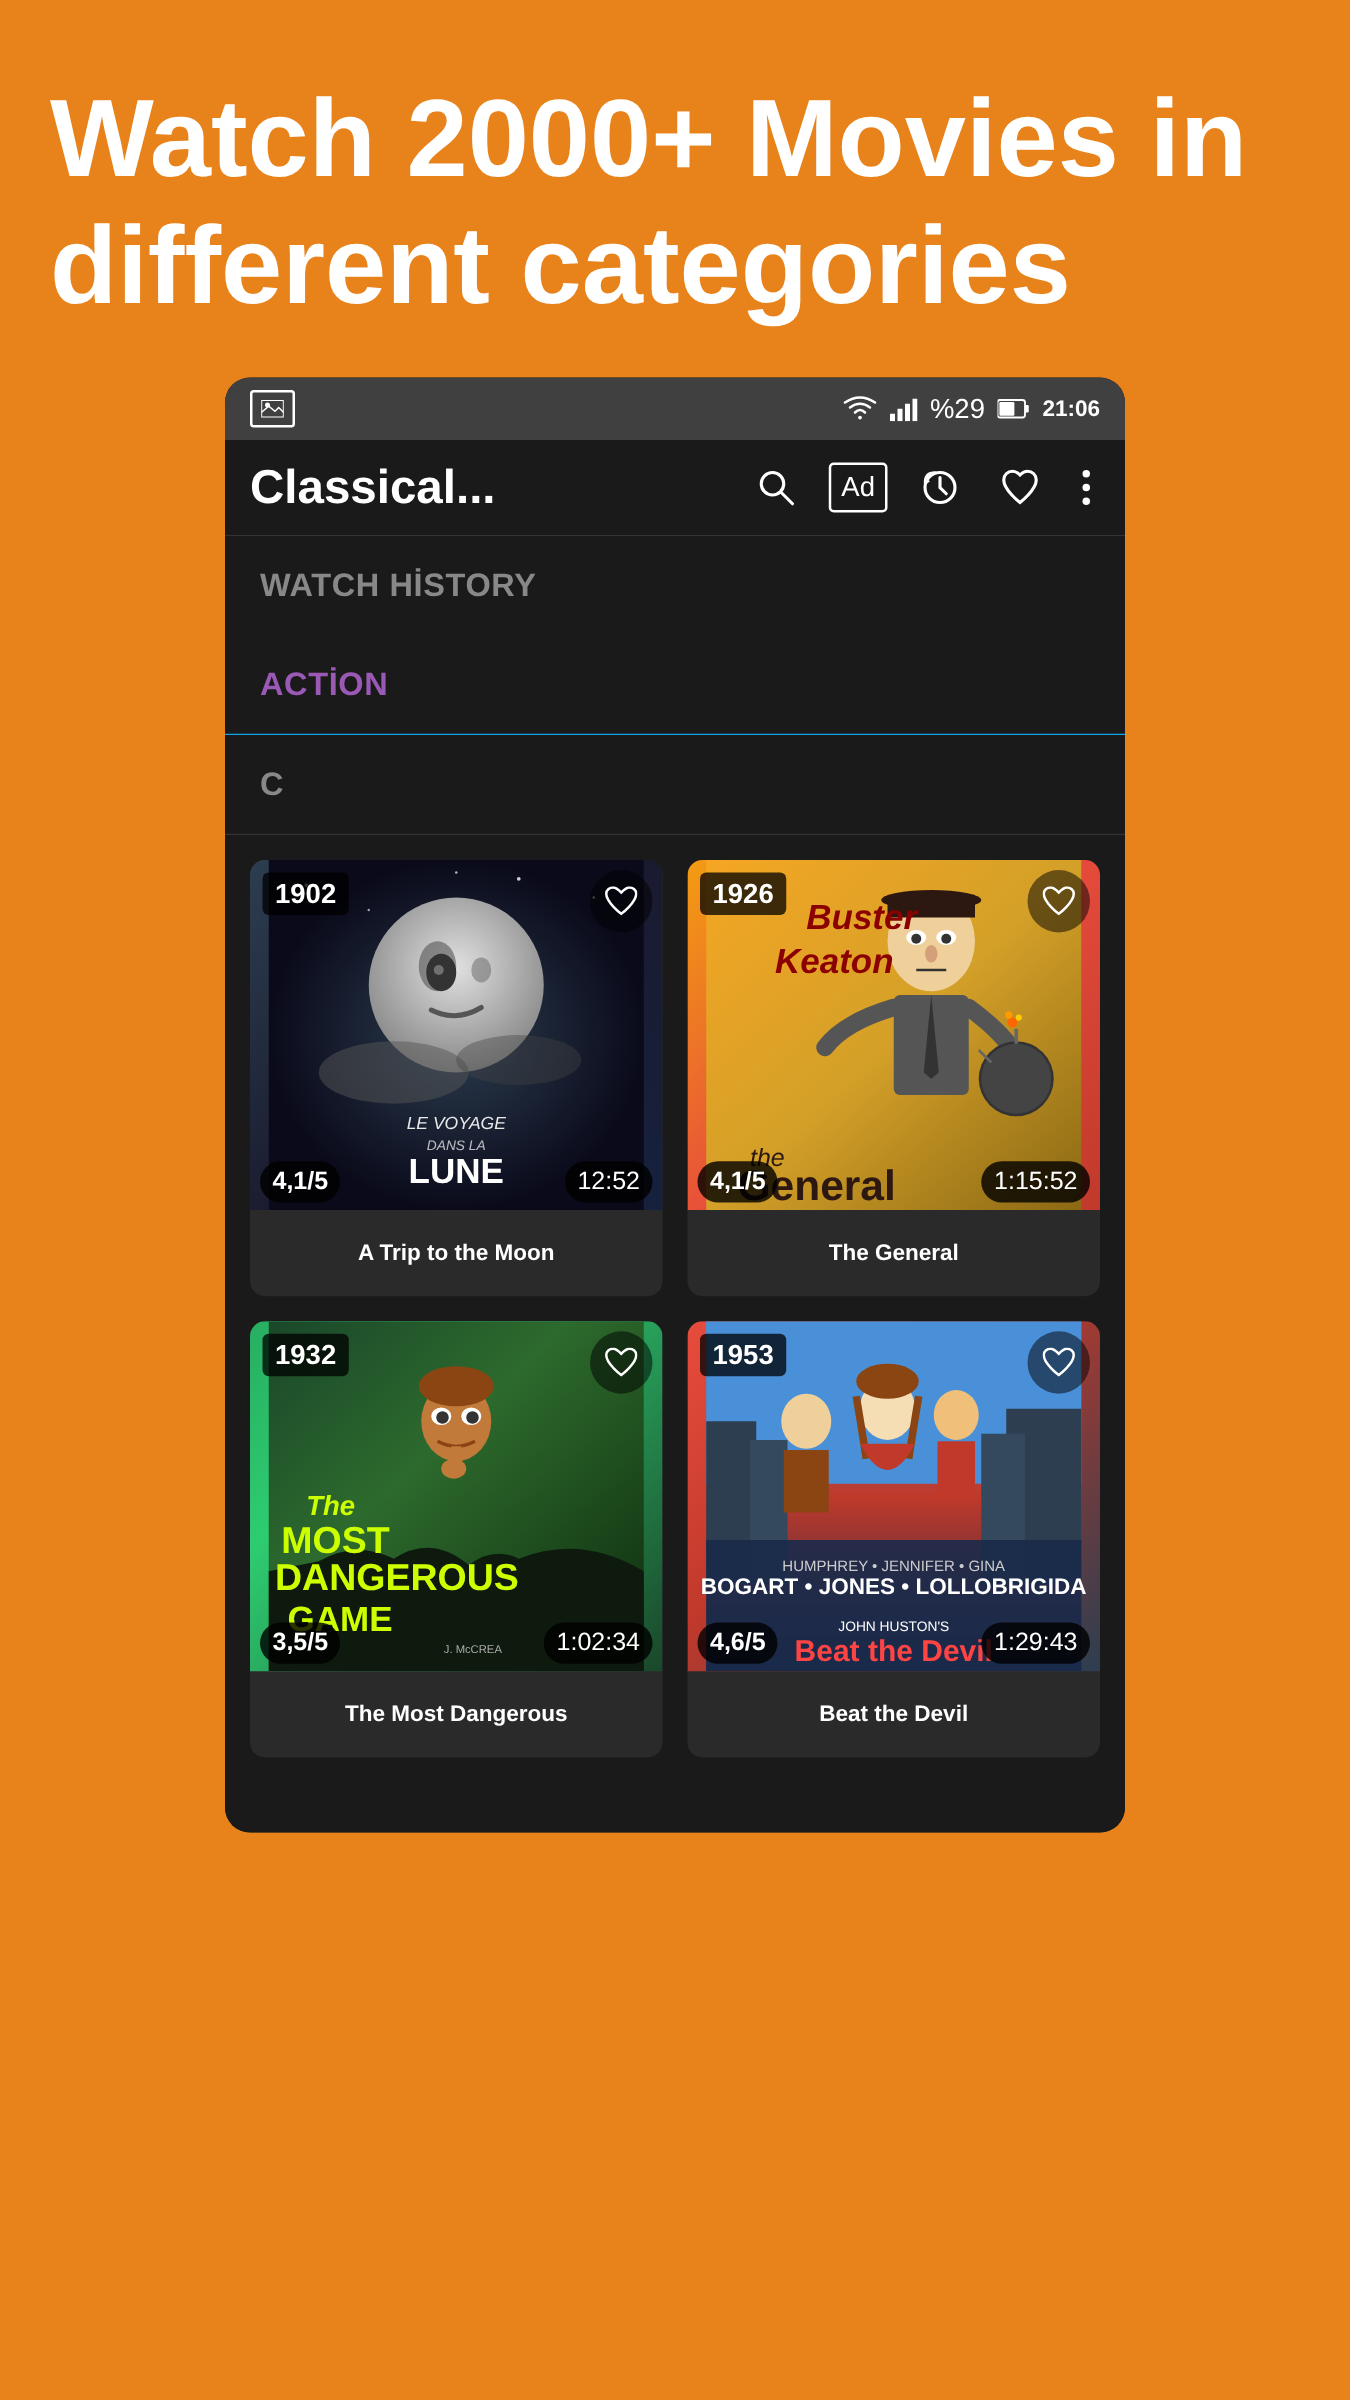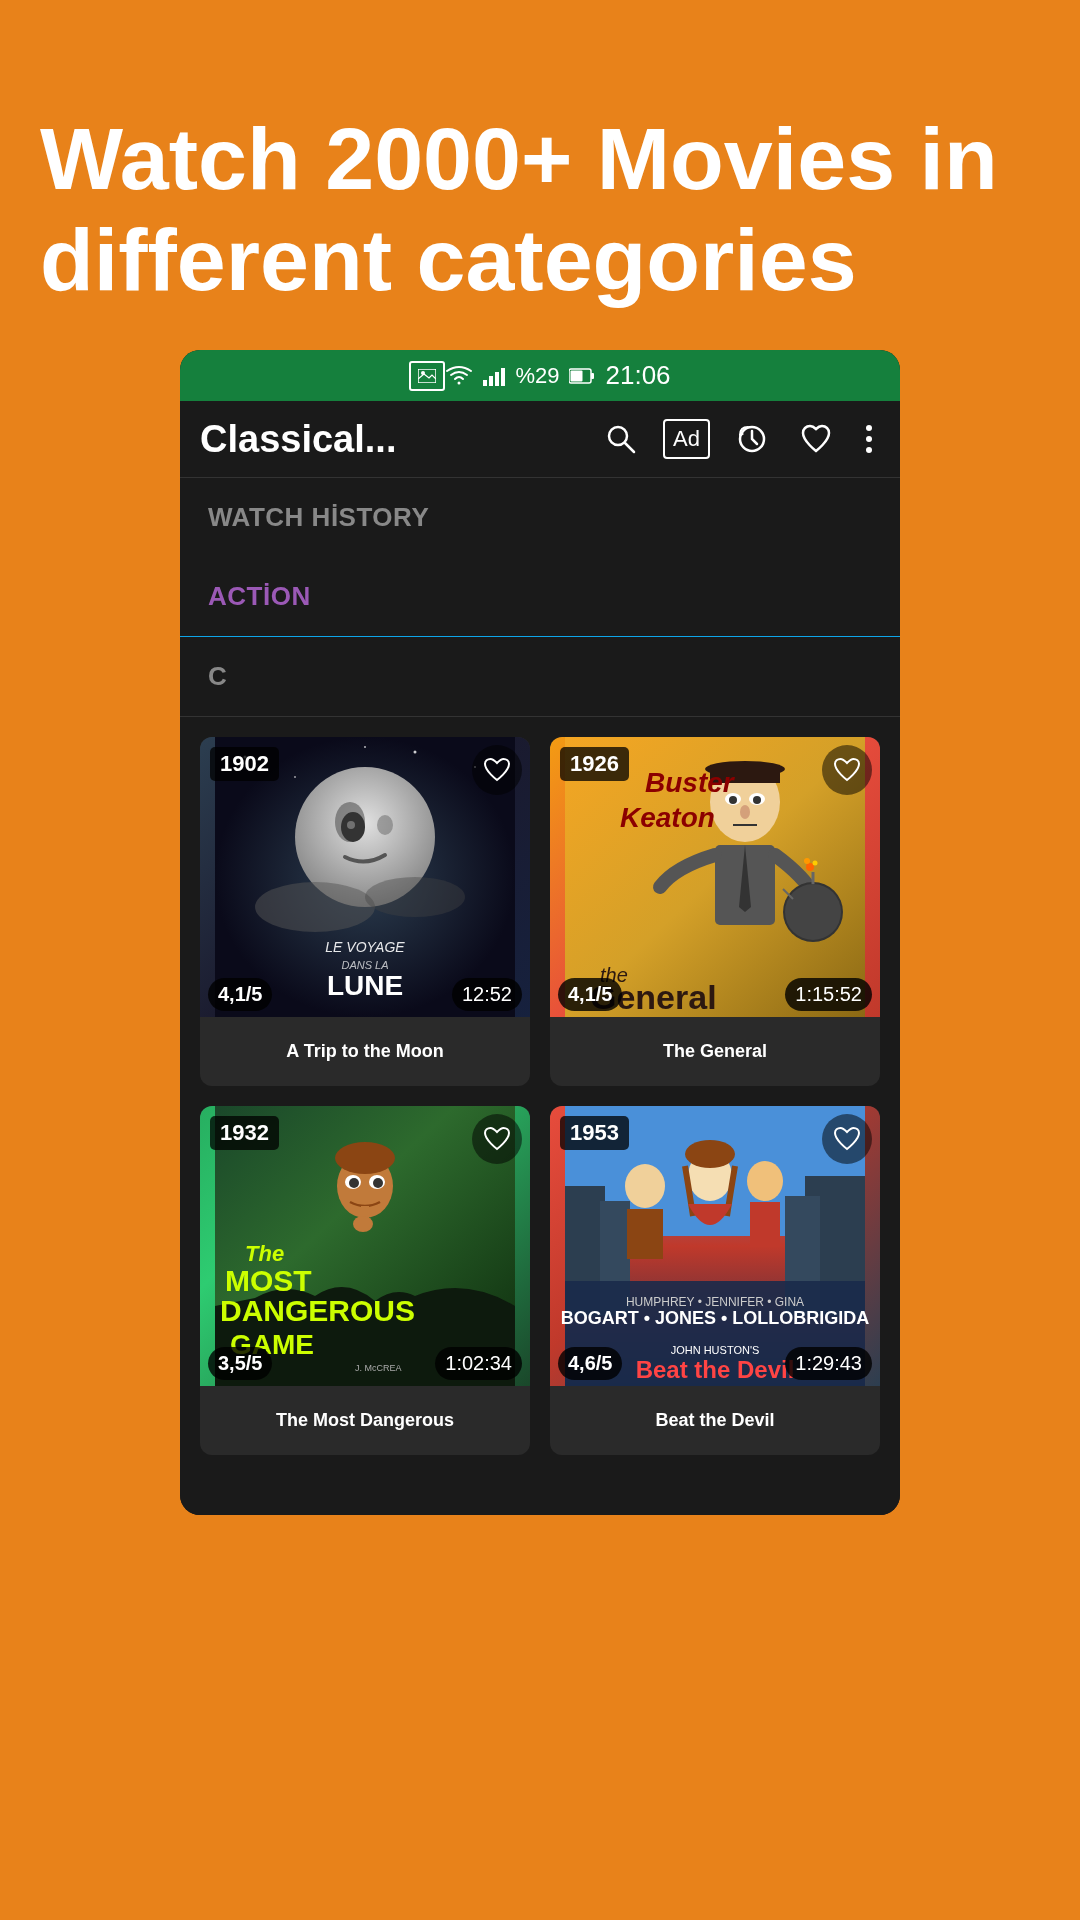--- a/index.html
+++ b/index.html
@@ -6,45 +6,44 @@
     * { margin: 0; padding: 0; box-sizing: border-box; }
     body {
       width: 1080px;
       min-height: 1920px;
       background: #E8821A;
       font-family: 'Arial', sans-serif;
       overflow-x: hidden;
     }
 
     .promo-header {
-      padding: 84px 40px 40px 40px;
-      color: white;
-      margin-top: 24px;
+      padding: 60px 40px 40px 40px;
+      color: white;
     }
 
     .promo-title {
       font-size: 88px;
       font-weight: bold;
       line-height: 1.15;
     }
 
     .phone-frame {
       margin: 0 auto;
       width: 720px;
       background: #1a1a1a;
       border-radius: 20px;
       overflow: hidden;
       position: relative;
     }
 
     
     .status-bar {
-      background: #15803d;
-      display: flex;
-      justify-content: center;
+      background: #404040;
+      display: flex;
+      justify-content: space-between;
       align-items: center;
       padding: 10px 20px;
       color: white;
       font-size: 22px;
     }
 
     .status-left {
       display: flex;
       align-items: center;
       gap: 8px;
@@ -274,21 +273,21 @@
         <rect x="12" y="6" width="4" height="14" fill="white"></rect>
         <rect x="18" y="2" width="4" height="18" fill="white"></rect>
       </svg>
       <span style="color:white;font-size:22px;">%29</span>
 
       <svg width="26" height="18" viewBox="0 0 26 18">
         <rect x="0" y="2" width="22" height="14" rx="2" fill="none" stroke="white" stroke-width="1.5"></rect>
         <rect x="22" y="6" width="3" height="6" rx="1" fill="white"></rect>
         <rect x="1.5" y="3.5" width="12" height="11" rx="1" fill="white"></rect>
       </svg>
-      <span style="color:white;font-size:26px;font-weight:normal;">21:06</span>
+      <span style="color:white;font-size:18px;font-weight:bold;">21:06</span>
     </div>
   </div>
 
   <div class="app-bar">
     <span class="app-title">Classical...</span>
 
     <div class="icon-btn">
       <svg width="32" height="32" viewBox="0 0 32 32">
         <circle cx="13" cy="13" r="9" fill="none" stroke="white" stroke-width="2.5"></circle>
         <line x1="20" y1="20" x2="29" y2="29" stroke="white" stroke-width="2.5" stroke-linecap="round"></line>

